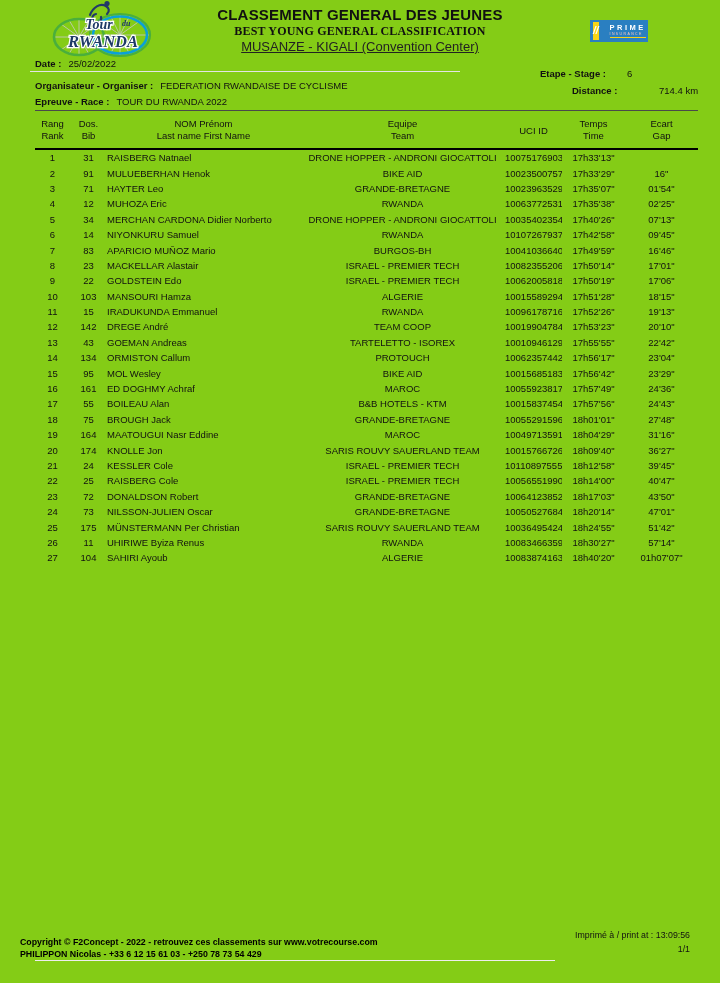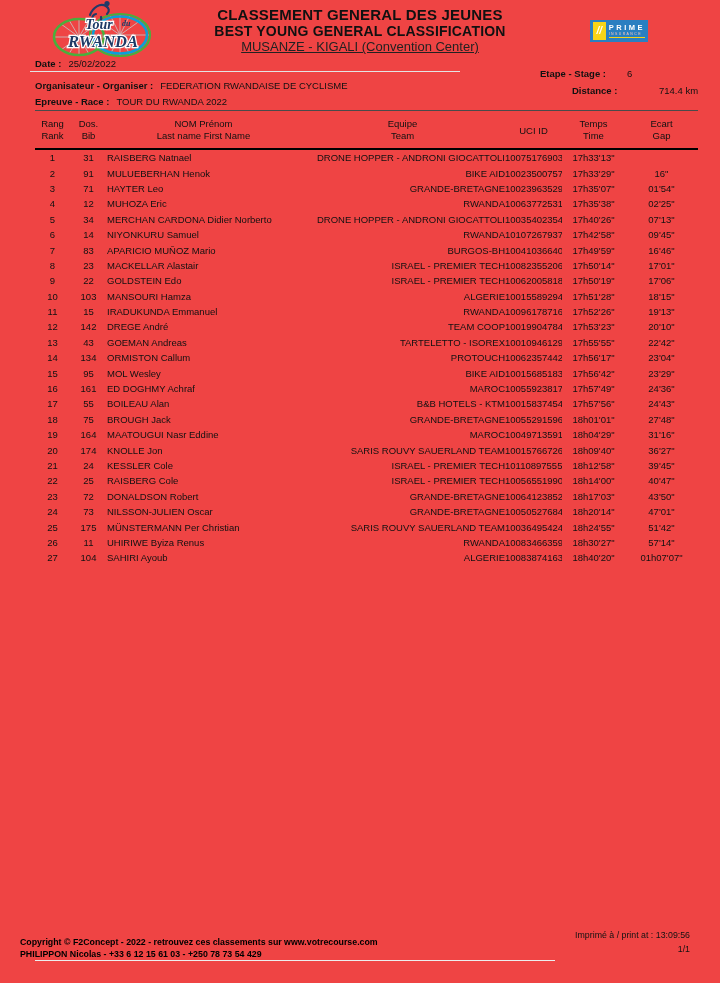--- a/index.html
+++ b/index.html
@@ -1,30 +1,30 @@
 <!DOCTYPE html>
 <html><head>
 <meta charset="utf-8">
 <style>
   html,body{margin:0;padding:0;background:#ffffff;}
-  .page{position:relative;width:720px;height:983px;background:#ef4444;overflow:hidden;
+  .page{position:relative;width:720px;height:983px;background:#84cc16;overflow:hidden;
         font-family:"Liberation Sans",sans-serif;color:#111;}
 
   
   .logo{position:absolute;left:52px;top:0;width:104px;height:62px;}
   .titles{position:absolute;left:90px;top:6px;width:540px;text-align:center;}
   .title-fr{font-size:15px;font-weight:bold;line-height:17px;letter-spacing:.2px;}
-  .title-en{font-size:14px;font-weight:bold;line-height:17px;letter-spacing:.2px;}
+  .title-en{font-size:12px;font-weight:bold;line-height:17px;letter-spacing:.2px;font-family:Liberation Serif, serif;}
   .route{font-size:13px;line-height:14px;color:#222;text-decoration:underline;}
 
   .sponsor{position:absolute;left:590px;top:20px;width:58px;height:22px;background:#2a7fc1;
            display:flex;align-items:stretch;box-sizing:border-box;padding:2px 3px;}
   .sponsor .slashbox{width:14px;background:#f7d417;display:flex;align-items:center;justify-content:center;
            font-weight:bold;font-style:italic;color:#fff;font-size:10px;line-height:10px;}
-  .sponsor .stext{flex:1;display:flex;flex-direction:column;justify-content:center;padding-left:3px;}
+  .sponsor .stext{flex:1;display:flex;flex-direction:column;justify-content:center;padding-left:11px;}
   .sponsor .sname{font-size:7.5px;font-weight:bold;color:#fff;letter-spacing:2.5px;line-height:8px;}
   .sponsor .ssub{font-size:3.5px;color:#f3c6c0;letter-spacing:1.4px;line-height:5px;border-bottom:1px solid #f7d417;}
 
   
   .meta-row{position:absolute;font-size:9.5px;white-space:nowrap;}
   .meta-row .lbl{font-weight:bold;}
   .meta-row .val{margin-left:7px;}
   .m-date{left:35px;top:58px;}
   .m-org{left:35px;top:80px;}
   .m-race{left:35px;top:96px;}
@@ -37,21 +37,21 @@
   .table-wrap{position:absolute;left:35px;top:110px;width:663px;}
   table.results{width:663px;border-collapse:collapse;table-layout:fixed;}
   table.results thead th{border-top:1px solid #4a4a4a;border-bottom:2.5px solid #000;
        font-size:9.5px;font-weight:normal;color:#111;padding:4px 0 3px 0;height:30px;vertical-align:middle;}
   th .h2l{line-height:12px;}
   th.uci-h{font-size:7.5px;color:#444;}
   table.results td{font-size:9.5px;height:15.4px;padding:0;vertical-align:middle;color:#111;
        white-space:nowrap;overflow:hidden;}
   td.c{text-align:center;}
   td.name{text-align:left;padding-left:9px;}
-  td.team{text-align:right;padding-left:6px;}
+  td.team{text-align:center;padding-left:6px;}
   td.uci{font-size:7.5px;color:#333;text-align:right;}
   tbody{border:none;}
 
   
   .footer-left{position:absolute;left:20px;top:936px;font-size:8.8px;font-weight:bold;line-height:12px;color:#000;}
   .footer-right{position:absolute;right:30px;top:928px;font-size:8.8px;text-align:right;line-height:14px;color:#111;}
   .rule-footer{position:absolute;left:35px;top:960px;width:520px;height:1px;background:#ededed;}
 </style>
 </head>
 <body>

